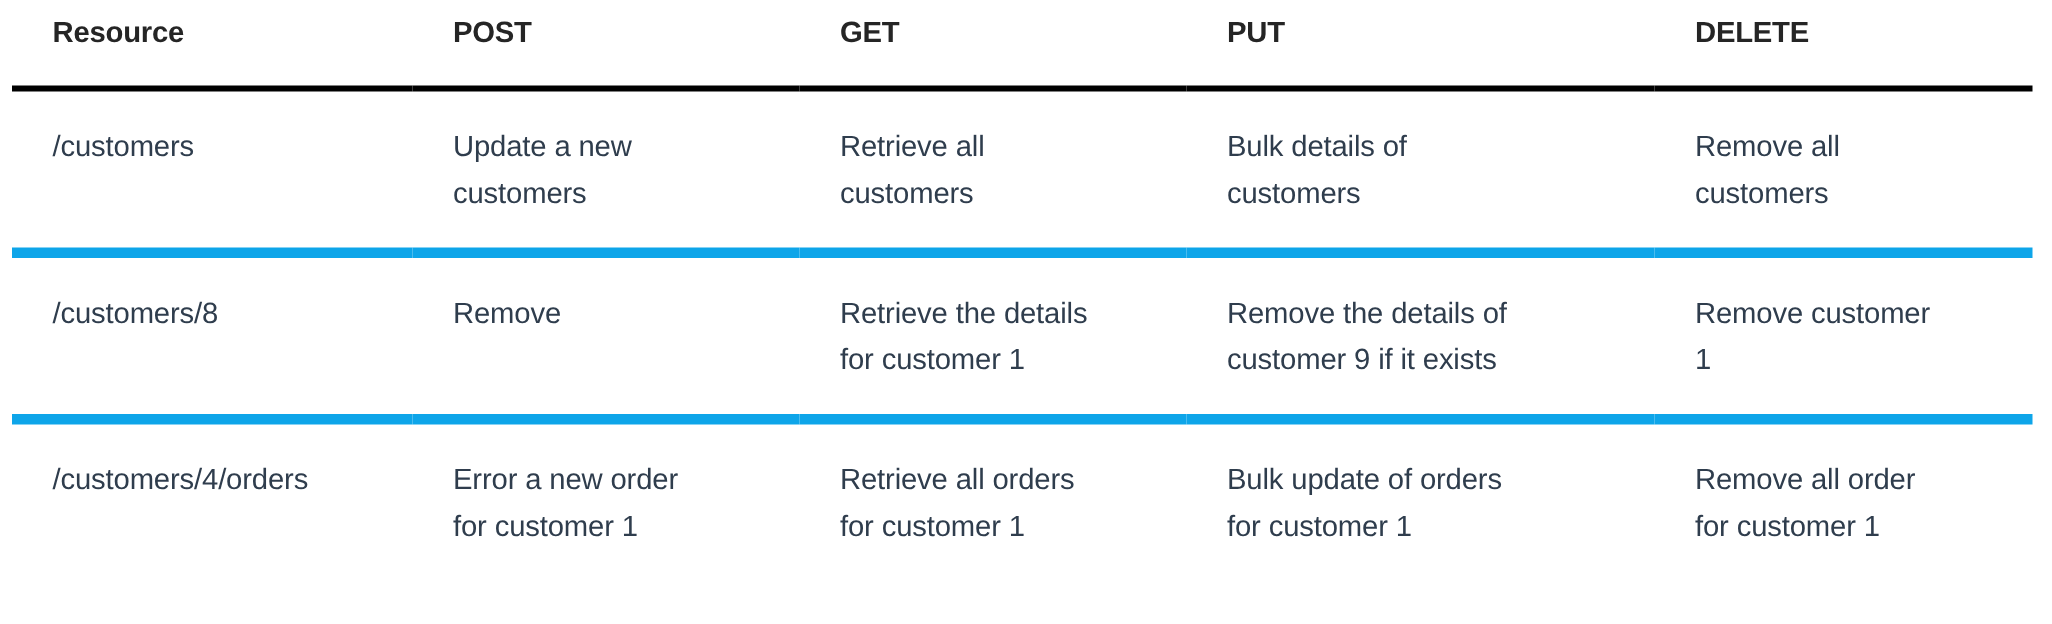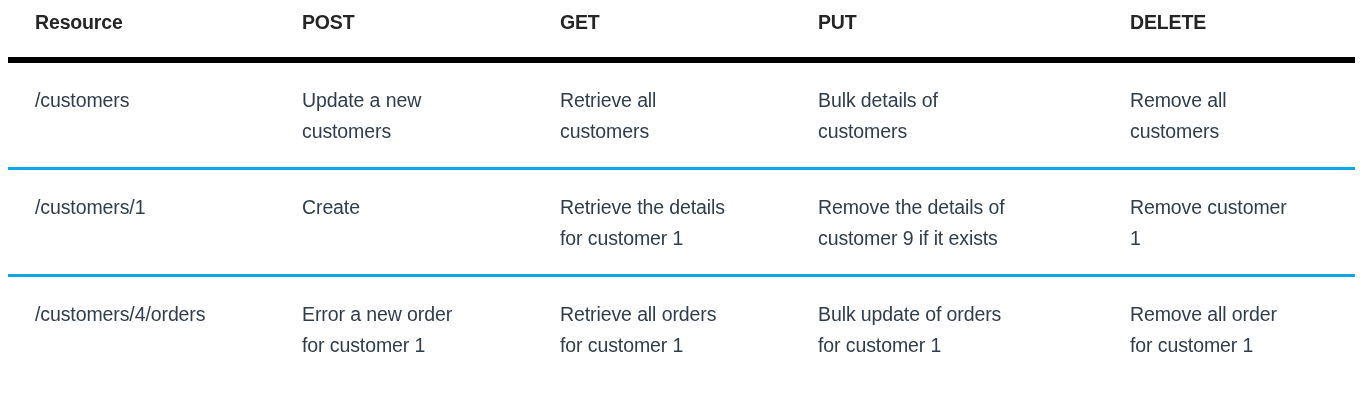--- a/index.html
+++ b/index.html
@@ -37,33 +37,33 @@
 
   thead th {
     text-align: left;
     font-weight: bold;
     font-size: 19.5px;
     line-height: 26px;
     color: #252525;
     letter-spacing: -0.15px;
     padding: 9px 14px 22px 27px;
     vertical-align: top;
-    border-bottom: 6px solid #000000;
+    border-bottom: 4px solid #000000;
   }
 
   tbody td {
     text-align: left;
     font-weight: normal;
     font-size: 19.5px;
     line-height: 31px;
     color: #2f3d4d;
     letter-spacing: -0.1px;
     padding: 22px 16px 20px 27px;
     vertical-align: top;
-    border-bottom: 3px solid #0ea5e9;
+    border-bottom: 7px solid #0ea5e9;
   }
 
   tbody tr.last-row td {
     border-bottom: none;
   }
 
   .cell-line {
     display: block;
     white-space: nowrap;
   }
@@ -110,24 +110,24 @@
           <span class="cell-line">customers</span>
         </td>
         <td>
           <span class="cell-line">Remove all</span>
           <span class="cell-line">customers</span>
         </td>
       </tr>
 
       <tr>
         <td>
-          <span class="cell-line">/customers/1</span>
+          <span class="cell-line">/customers/8</span>
         </td>
         <td>
-          <span class="cell-line">Create</span>
+          <span class="cell-line">Remove</span>
         </td>
         <td>
           <span class="cell-line">Retrieve the details</span>
           <span class="cell-line">for customer 1</span>
         </td>
         <td>
           <span class="cell-line">Remove the details of</span>
           <span class="cell-line">customer 9 if it exists</span>
         </td>
         <td>

